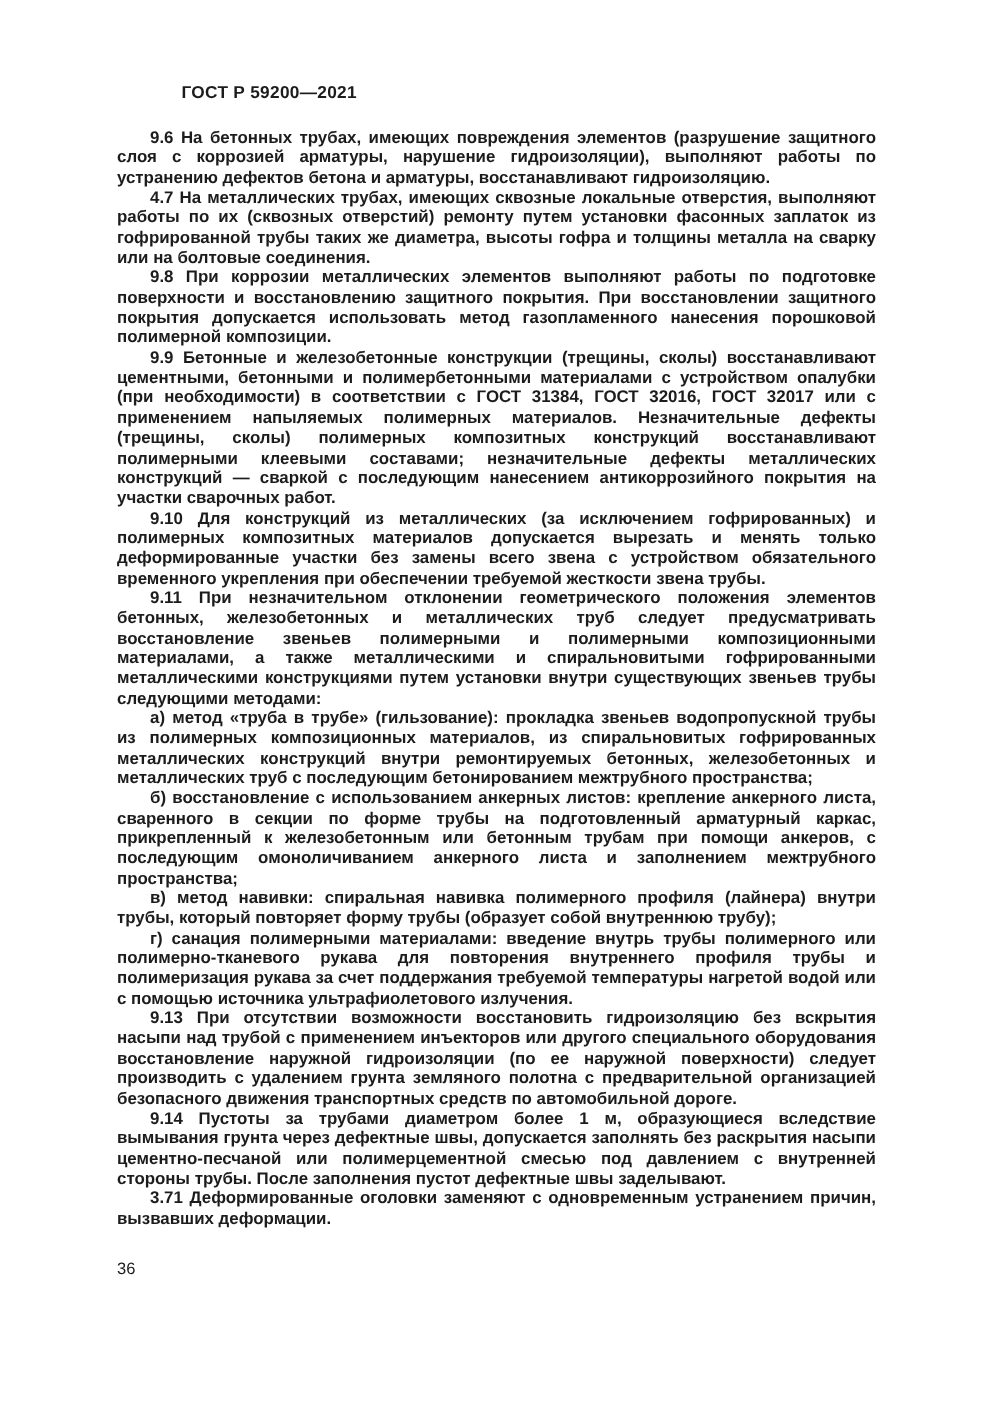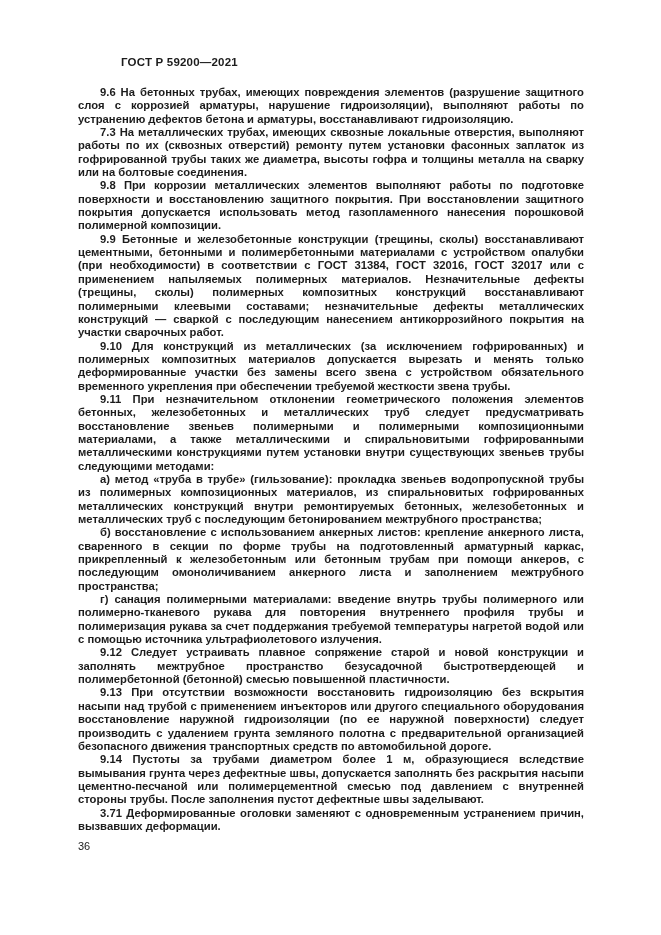--- a/index.html
+++ b/index.html
@@ -51,28 +51,28 @@
   }
 </style>
 </head>
 <body>
 
 <div class="page">
   <div class="doc-header">ГОСТ Р 59200—2021</div>
 
   <div class="doc-body" id="doc-body">
       <p>9.6 На бетонных трубах, имеющих повреждения элементов (разрушение защитного слоя с коррозией арматуры, нарушение гидроизоляции), выполняют работы по устранению дефектов бетона и арматуры, восстанавливают гидроизоляцию.</p>
-      <p>7.3 На металлических трубах, имеющих сквозные локальные отверстия, выполняют работы по их (сквозных отверстий) ремонту путем установки фасонных заплаток из гофрированной трубы таких же диаметра, высоты гофра и толщины металла на сварку или на болтовые соединения.</p>
+      <p>4.7 На металлических трубах, имеющих сквозные локальные отверстия, выполняют работы по их (сквозных отверстий) ремонту путем установки фасонных заплаток из гофрированной трубы таких же диаметра, высоты гофра и толщины металла на сварку или на болтовые соединения.</p>
       <p>9.8 При коррозии металлических элементов выполняют работы по подготовке поверхности и восстановлению защитного покрытия. При восстановлении защитного покрытия допускается использовать метод газопламенного нанесения порошковой полимерной композиции.</p>
       <p>9.9 Бетонные и железобетонные конструкции (трещины, сколы) восстанавливают цементными, бетонными и полимербетонными материалами с устройством опалубки (при необходимости) в соответствии с ГОСТ 31384, ГОСТ 32016, ГОСТ 32017 или с применением напыляемых полимерных материалов. Незначительные дефекты (трещины, сколы) полимерных композитных конструкций восстанавливают полимерными клеевыми составами; незначительные дефекты металлических конструкций — сваркой с последующим нанесением антикоррозийного покрытия на участки сварочных работ.</p>
       <p>9.10 Для конструкций из металлических (за исключением гофрированных) и полимерных композитных материалов допускается вырезать и менять только деформированные участки без замены всего звена с устройством обязательного временного укрепления при обеспечении требуемой жесткости звена трубы.</p>
       <p>9.11 При незначительном отклонении геометрического положения элементов бетонных, железобетонных и металлических труб следует предусматривать восстановление звеньев полимерными и полимерными композиционными материалами, а также металлическими и спиральновитыми гофрированными металлическими конструкциями путем установки внутри существующих звеньев трубы следующими методами:</p>
       <p>а) метод «труба в трубе» (гильзование): прокладка звеньев водопропускной трубы из полимерных композиционных материалов, из спиральновитых гофрированных металлических конструкций внутри ремонтируемых бетонных, железобетонных и металлических труб с последующим бетонированием межтрубного пространства;</p>
       <p>б) восстановление с использованием анкерных листов: крепление анкерного листа, сваренного в секции по форме трубы на подготовленный арматурный каркас, прикрепленный к железобетонным или бетонным трубам при помощи анкеров, с последующим омоноличиванием анкерного листа и заполнением межтрубного пространства;</p>
+      <p>в) метод навивки: спиральная навивка полимерного профиля (лайнера) внутри трубы, который повторяет форму трубы (образует собой внутреннюю трубу);</p>
       <p>г) санация полимерными материалами: введение внутрь трубы полимерного или полимерно-тканевого рукава для повторения внутреннего профиля трубы и полимеризация рукава за счет поддержания требуемой температуры нагретой водой или с помощью источника ультрафиолетового излучения.</p>
-      <p>9.12 Следует устраивать плавное сопряжение старой и новой конструкции и заполнять межтрубное пространство безусадочной быстротвердеющей и полимербетонной (бетонной) смесью повышенной пластичности.</p>
       <p>9.13 При отсутствии возможности восстановить гидроизоляцию без вскрытия насыпи над трубой с применением инъекторов или другого специального оборудования восстановление наружной гидроизоляции (по ее наружной поверхности) следует производить с удалением грунта земляного полотна с предварительной организацией безопасного движения транспортных средств по автомобильной дороге.</p>
       <p>9.14 Пустоты за трубами диаметром более 1 м, образующиеся вследствие вымывания грунта через дефектные швы, допускается заполнять без раскрытия насыпи цементно-песчаной или полимерцементной смесью под давлением с внутренней стороны трубы. После заполнения пустот дефектные швы заделывают.</p>
       <p>3.71 Деформированные оголовки заменяют с одновременным устранением причин, вызвавших деформации.</p>
     </div>
 
   <div class="page-number">36</div>
 </div>
 
 </body></html>

